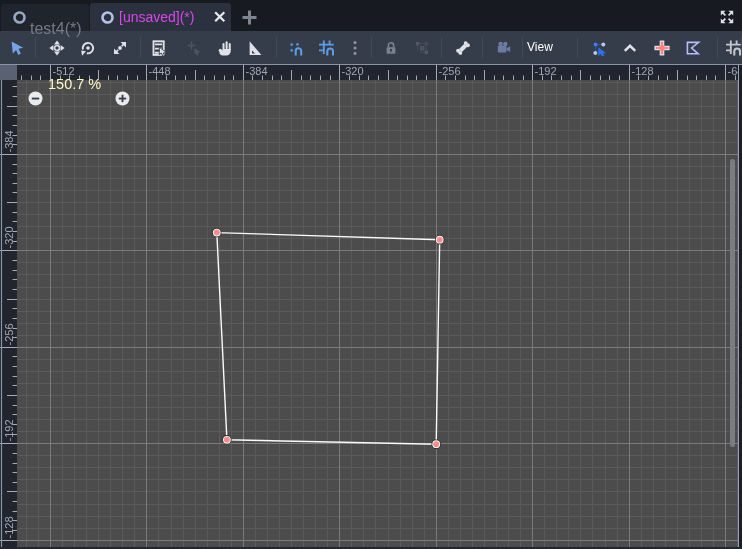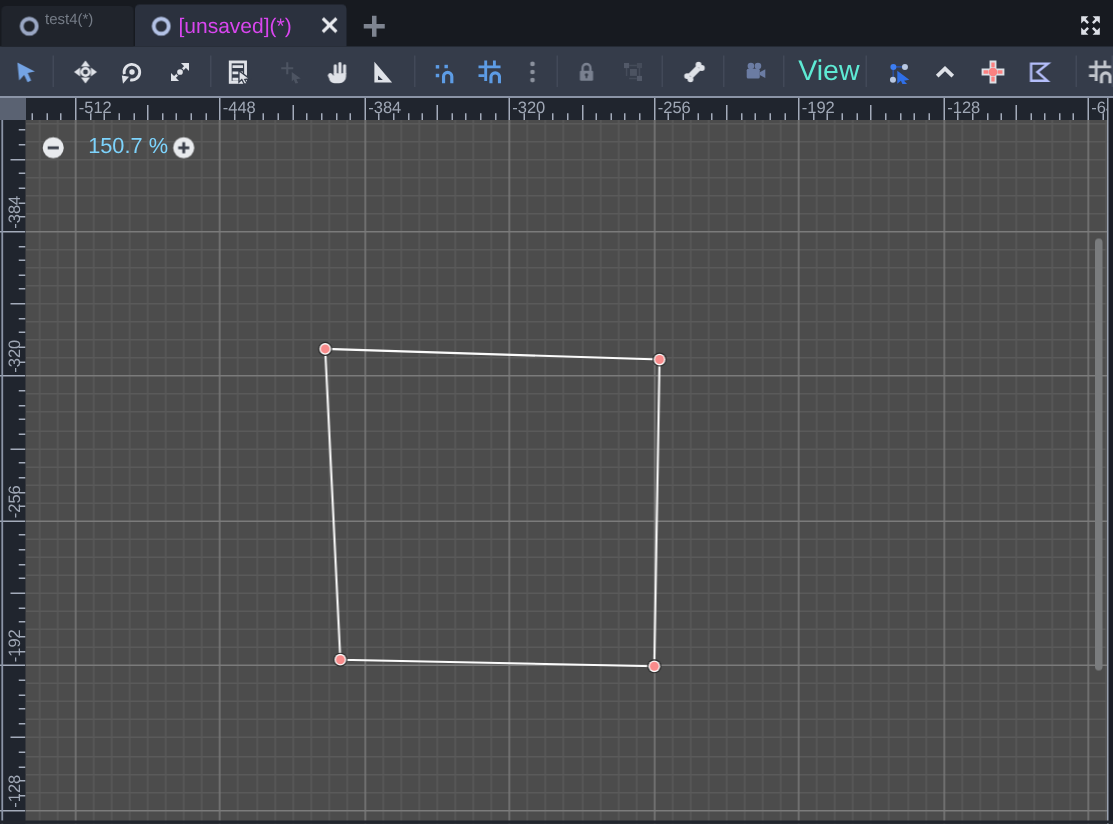--- a/index.html
+++ b/index.html
@@ -62,21 +62,21 @@
       <path d="M1.5 0V469" stroke="#8b94a6" stroke-width="1.2"></path>
     </svg>
   <div style="position:absolute;left:1px;top:4px;width:88px;height:27px;background:#20242c;border-radius:3px 3px 0 0"></div>
     <div style="position:absolute;left:90px;top:3px;width:141px;height:28px;background:#2b313e;border-radius:3px 3px 0 0"></div>
     <svg style="position:absolute;left:12.5px;top:10.5px" width="13" height="13" viewBox="0 0 13 13">
       <circle cx="6.5" cy="6.5" r="5" fill="none" stroke="#9aa7c4" stroke-width="2.6"></circle>
     </svg>
     <svg style="position:absolute;left:100.5px;top:10.5px" width="13" height="13" viewBox="0 0 13 13">
       <circle cx="6.5" cy="6.5" r="5" fill="none" stroke="#b3c2e6" stroke-width="2.6"></circle>
     </svg>
-    <div style="position:absolute;left:30px;top:7px;font-size:10px;line-height:14px;color:#747b86">test4(*)</div>
+    <div style="position:absolute;left:30px;top:22px;font-size:16px;line-height:14px;color:#747b86">test4(*)</div>
     <div style="position:absolute;left:119px;top:9.5px;font-size:14px;line-height:14px;color:#d946ef">[unsaved](*)</div>
     <svg style="position:absolute;left:214px;top:11px" width="11.5" height="11.5" viewBox="0 0 11.5 11.5">
       <path d="M1.2 1.2 L10.3 10.3 M10.3 1.2 L1.2 10.3" stroke="#e8eaee" stroke-width="2.2"></path>
     </svg>
     <svg style="position:absolute;left:241.5px;top:9.5px" width="15" height="15" viewBox="0 0 15 15">
       <path d="M7.5 0.5 V14.5 M0.5 7.5 H14.5" stroke="#7e8490" stroke-width="3"></path>
     </svg>
     <svg style="position:absolute;left:720px;top:10px" width="14" height="14" viewBox="0 0 14 14">
       <path d="M0.8 5.6 V0.8 H5.6 Z" fill="#dde0e6"></path>
       <path d="M13.2 0.8 H8.4 L13.2 5.6 Z" fill="#dde0e6"></path>
@@ -191,26 +191,26 @@
       <path d="M8 1.7 V4.9 M8 11.1 V14.3 M1.7 8 H4.9 M11.1 8 H14.3" stroke="#fc8181" stroke-width="2.2"></path>
       <circle cx="8" cy="8" r="2.9" fill="#fc8181"></circle>
     </svg>
     <svg style="position:absolute;left:685.2px;top:39.5px" width="16" height="16" viewBox="0 0 16 16">
       <path d="M2.4 2.4 L13.6 2.4 L6.6 8 L13.2 13.8 L2.4 13.8 Z" fill="none" stroke="#b4befa" stroke-width="1.6" stroke-linejoin="miter"></path>
     </svg>
     <svg style="position:absolute;left:724.9px;top:39.5px" width="16" height="16" viewBox="0 0 16 16">
       <path d="M5.8 0.4 V14 M11.6 0.4 V5.4 M1 4.6 H15.7 M1 10.4 H4.8" stroke="#c2c6cd" stroke-width="1.9" fill="none"></path>
       <path d="M9.3 15.5 V11.4 a2.85 2.85 0 0 1 5.7 0 V15.5" fill="none" stroke="#c2c6cd" stroke-width="2.1"></path>
     </svg>
-  <div style="position:absolute;left:527px;top:40px;width:46px;height:15px;font-size:19px;line-height:15px;text-align:right;color:#5eead4">View</div>
+  <div style="position:absolute;left:527px;top:40px;width:46px;height:15px;font-size:12px;line-height:15px;text-align:left;color:#ffffff">View</div>
   <svg style="position:absolute;left:28px;top:91px" width="15" height="15" viewBox="0 0 15 15">
       <circle cx="7.5" cy="7.5" r="7" fill="#e9ebee"></circle>
       <rect x="3.8" y="6.6" width="7.4" height="1.9" fill="#3a3f4a"></rect>
     </svg>
-    <div style="position:absolute;left:48px;top:91px;width:64px;text-align:right;font-size:14.5px;line-height:15px;color:#7dd3fc">150.7&nbsp;%</div>
+    <div style="position:absolute;left:48px;top:77px;width:64px;text-align:left;font-size:14.5px;line-height:15px;color:#fef9c3">150.7&nbsp;%</div>
     <svg style="position:absolute;left:114.5px;top:91px" width="15" height="15" viewBox="0 0 15 15">
       <circle cx="7.5" cy="7.5" r="7" fill="#e9ebee"></circle>
       <rect x="3.8" y="6.6" width="7.4" height="1.9" fill="#3a3f4a"></rect>
       <rect x="6.55" y="3.8" width="1.9" height="7.4" fill="#3a3f4a"></rect>
     </svg>
 
   <div style="position:absolute;left:737.7px;top:64px;width:1.4px;height:485px;background:#9aa2b1"></div>
   <div style="position:absolute;left:739.1px;top:64px;width:2.9px;height:485px;background:#1b1e26"></div>
 
   <div style="position:absolute;left:730.4px;top:158.6px;width:4.9px;height:288px;border-radius:2.5px;background:#7a7c7e"></div>

